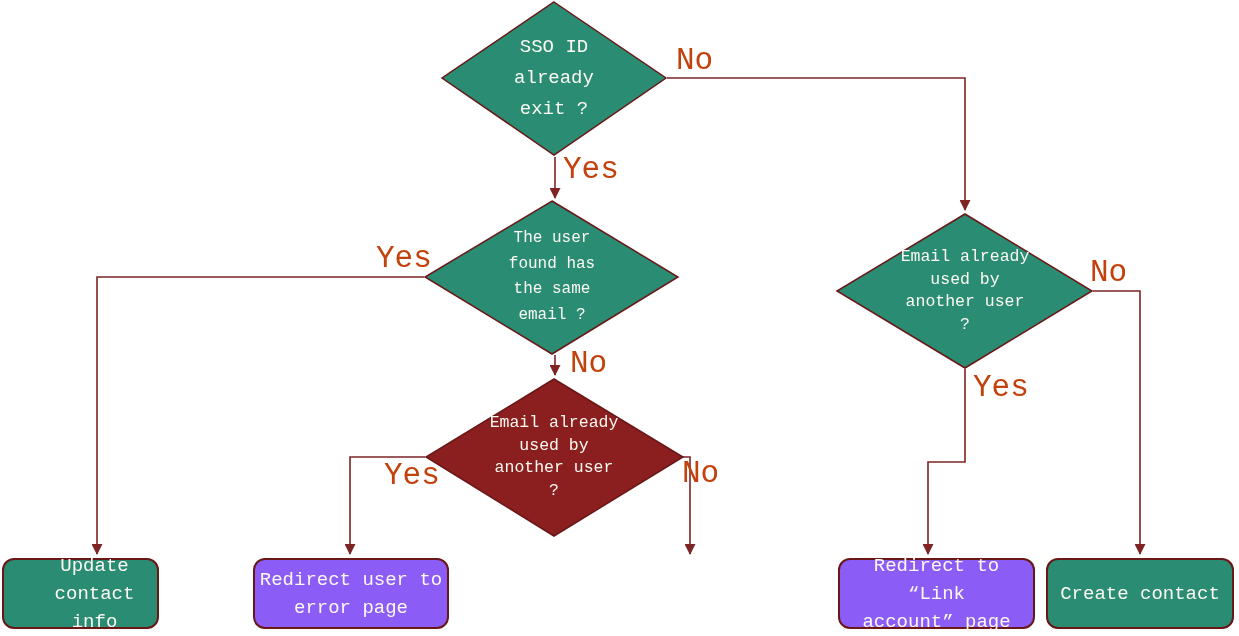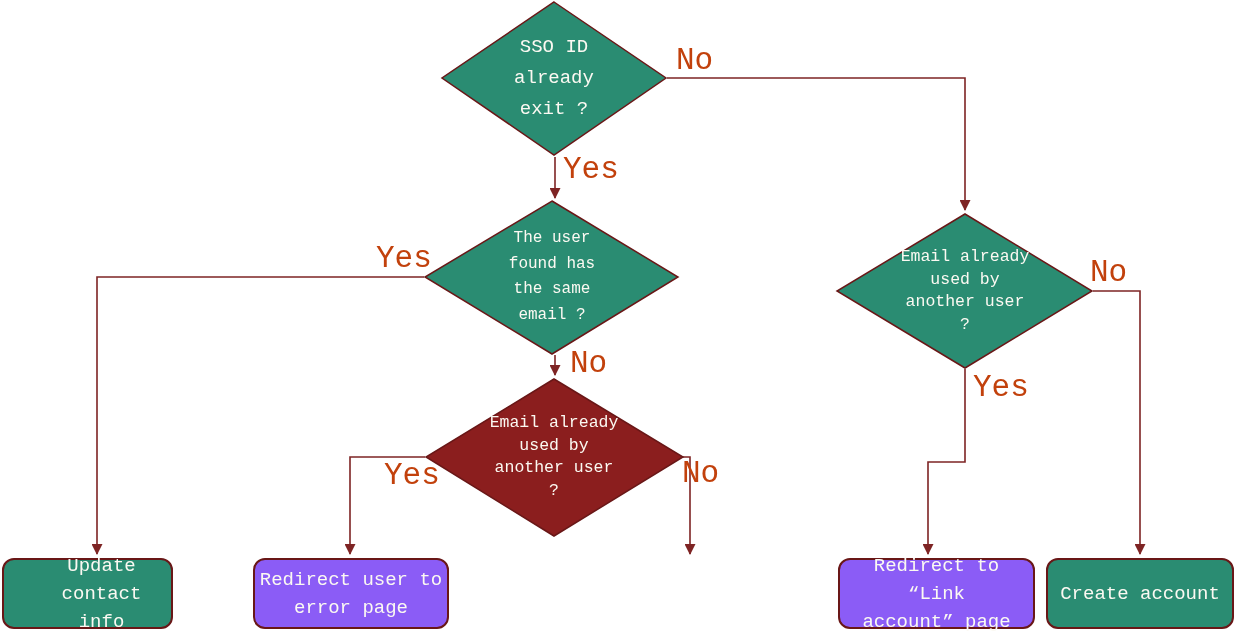--- a/index.html
+++ b/index.html
@@ -38,21 +38,21 @@
     align-items: center;
     justify-content: center;
     text-align: center;
     color: #FBF9F2;
     font-size: 19px;
     line-height: 28px;
     white-space: pre-line;
   }
   .teal { background: #2A8C72; }
   .red  { background: #8b5cf6; }
-  .t-1 { left: 2px;    width: 171px; padding-left: 28px; }
+  .t-1 { left: 2px;    width: 157px; padding-left: 28px; }
   .t-2 { left: 253px;  width: 196px; }
   .t-3 { left: 595px;  width: 192px; }
   .t-4 { left: 838px;  width: 197px; }
   .t-5 { left: 1046px; width: 188px; }
 
   
   .edge-label {
     position: absolute;
     color: #c2410c;
     font-size: 31px;
@@ -114,21 +114,21 @@
 used by
 another user
 ?</div>
 
   <div class="terminal teal t-1">Update contact
 info</div>
   <div class="terminal red t-2">Redirect user to
 error page</div>
   <div class="terminal red t-4">Redirect to “Link
 account” page</div>
-  <div class="terminal teal t-5">Create account</div>
+  <div class="terminal teal t-5">Create contact</div>
 
   <div class="edge-label el-d1yes">Yes</div>
   <div class="edge-label el-d1no">No</div>
   <div class="edge-label el-d2yes">Yes</div>
   <div class="edge-label el-d2no">No</div>
   <div class="edge-label el-d3yes">Yes</div>
   <div class="edge-label el-d3no">No</div>
   <div class="edge-label el-d4yes">Yes</div>
   <div class="edge-label el-d4no">No</div>
 

